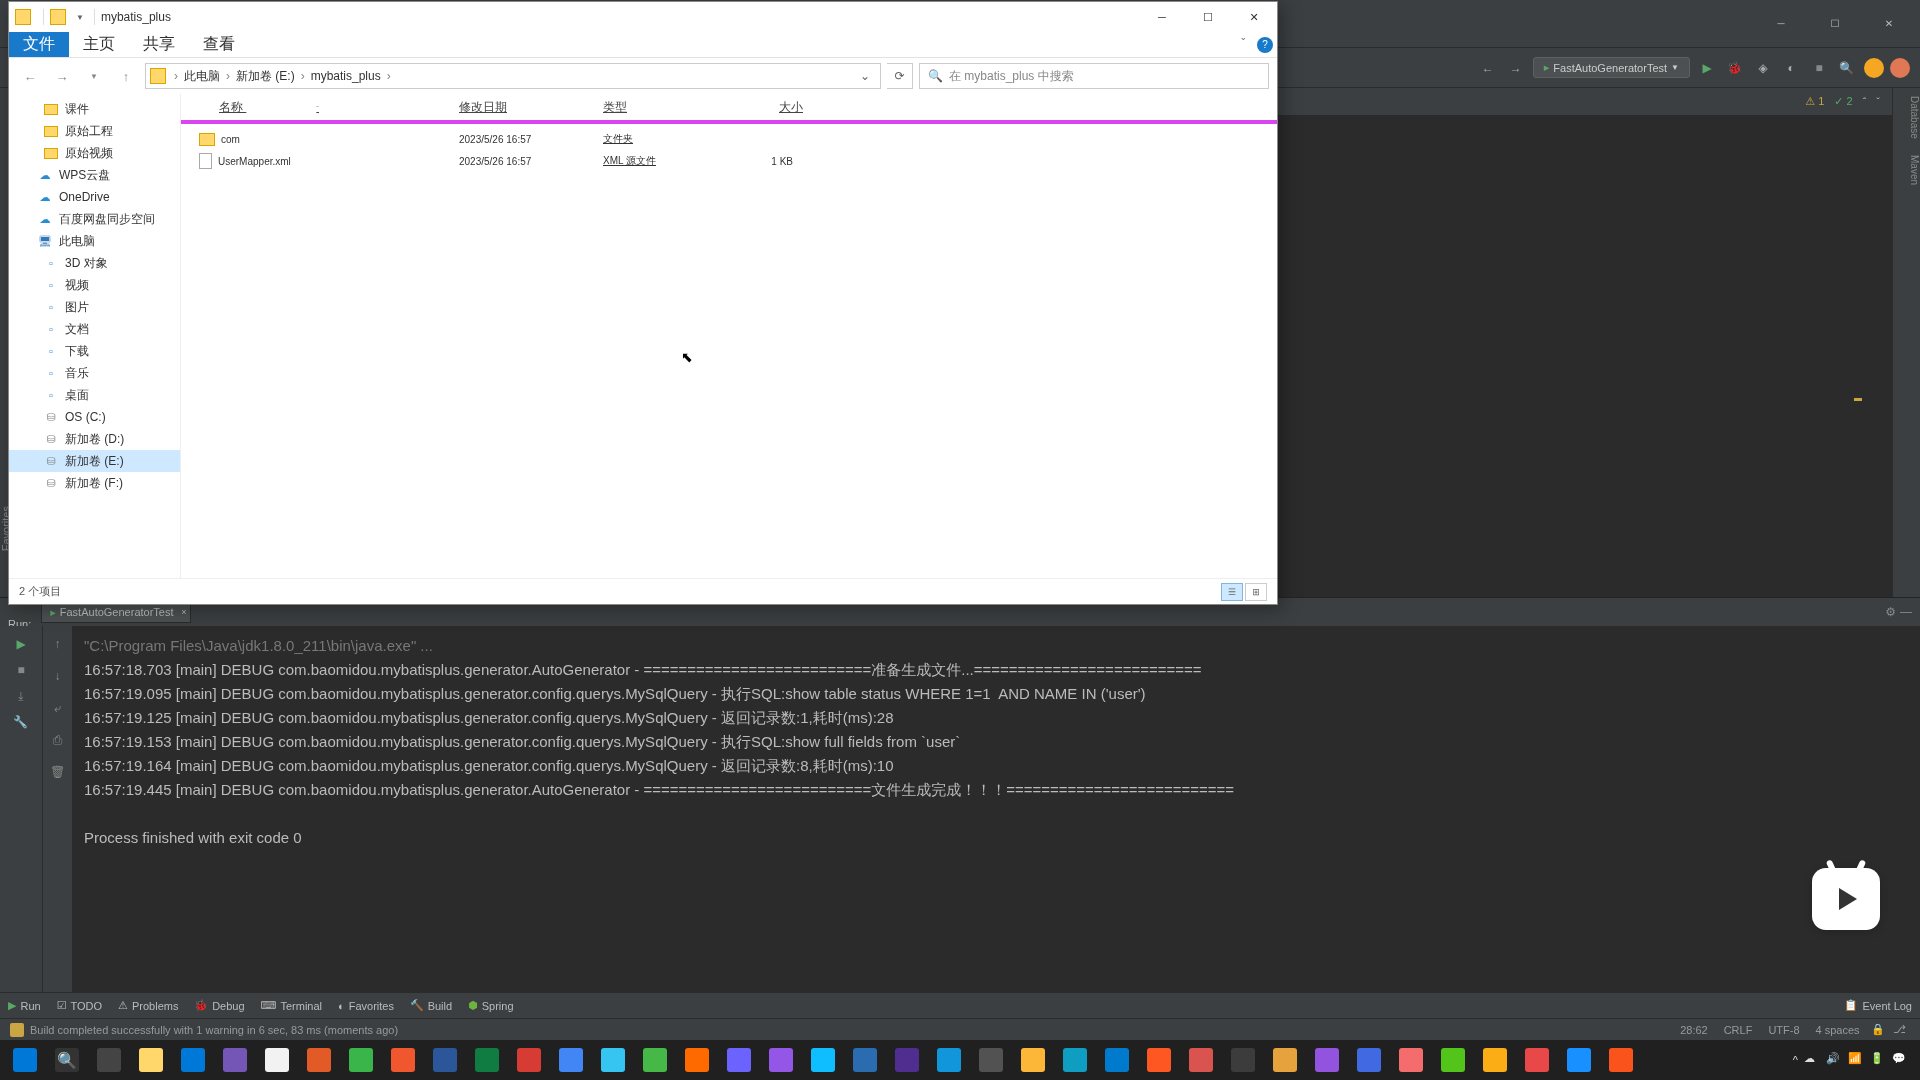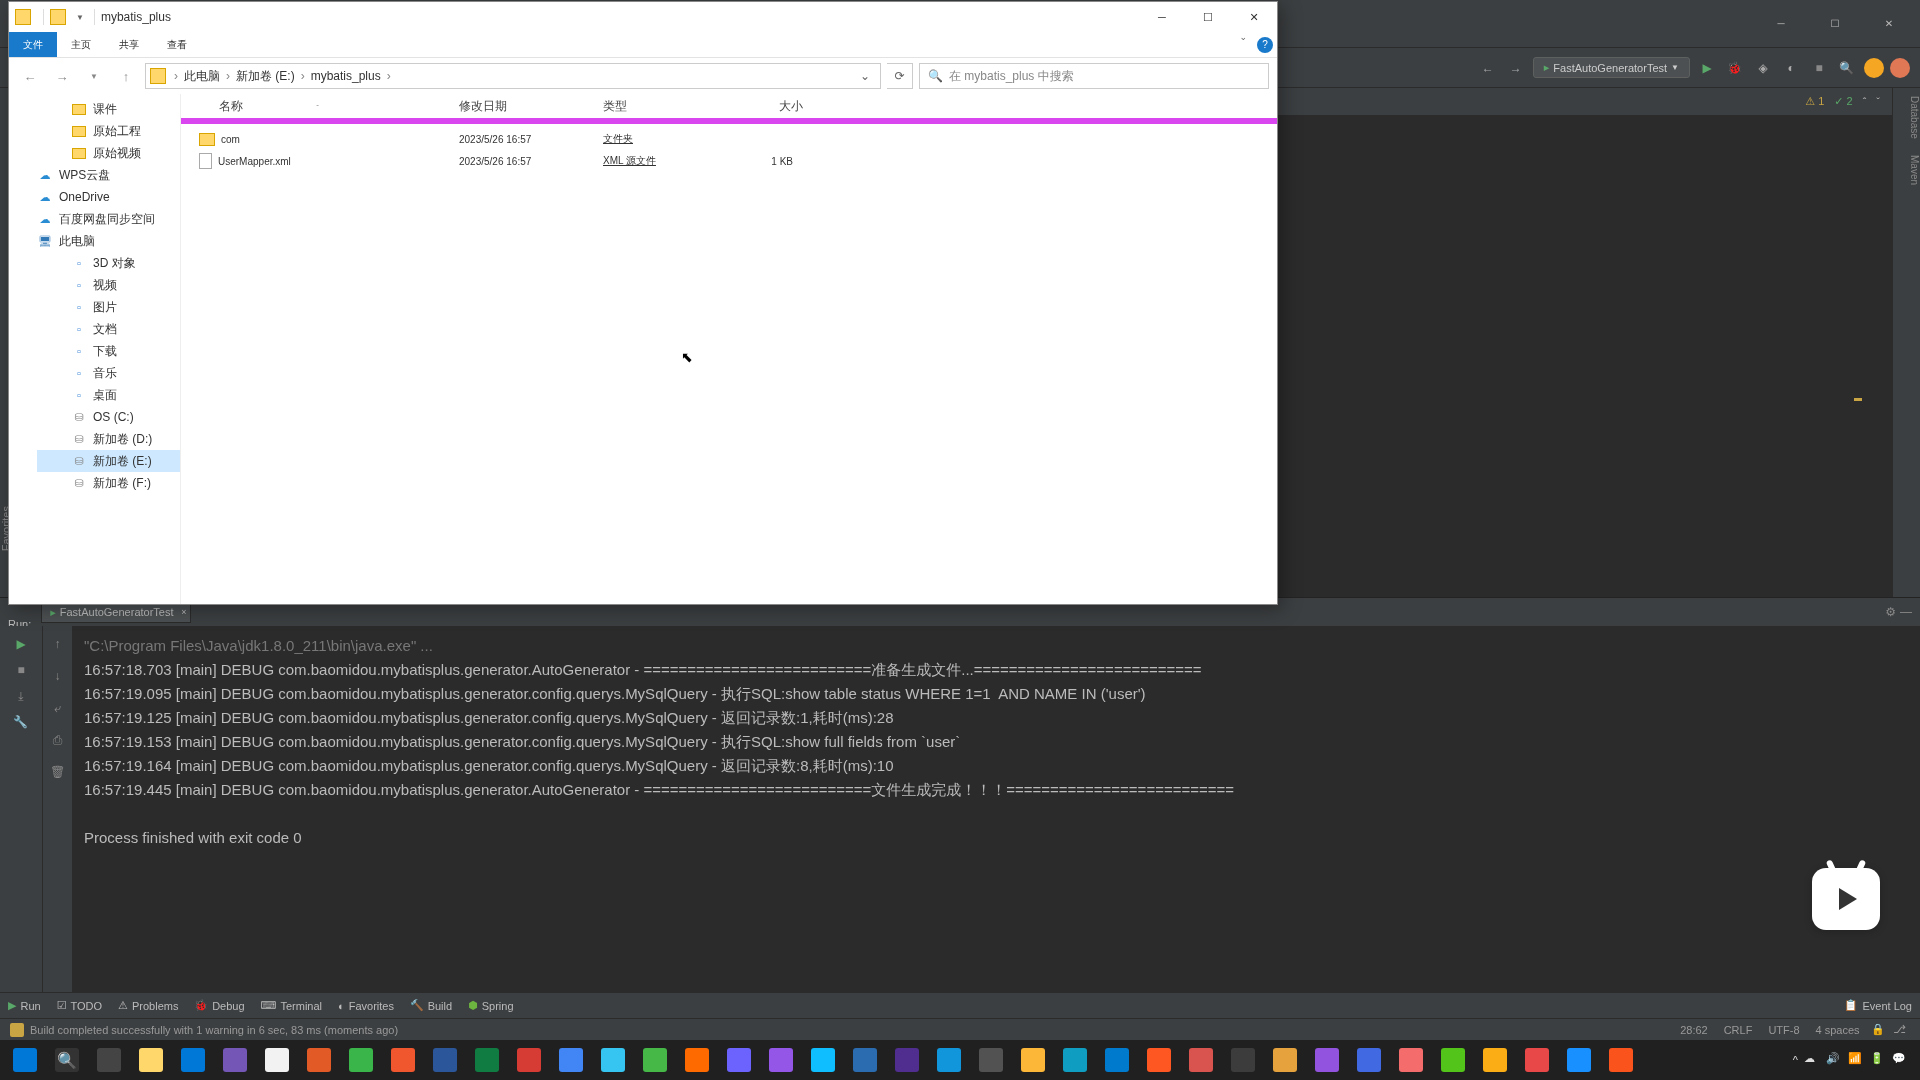--- a/index.html
+++ b/index.html
@@ -66,21 +66,21 @@
 
 .explorer { position: absolute; left: 8px; top: 1px; width: 1270px; height: 604px; background: #fff; border: 1px solid #888; box-shadow: 4px 4px 18px rgba(0,0,0,0.35); display: flex; flex-direction: column; }
 .exp-titlebar { height: 30px; background: #fff; display: flex; align-items: center; padding-left: 6px; }
 .exp-titlebar .ticon { width: 16px; height: 16px; background: #ffd76a; border: 1px solid #d9a500; margin-right: 6px; }
 .exp-titlebar .sep { width: 1px; height: 16px; background: #ddd; margin: 0 6px; }
 .exp-titlebar .wbtns { margin-left: auto; display: flex; }
 .exp-titlebar .wbtn { width: 46px; height: 30px; display: flex; align-items: center; justify-content: center; color: #333; font-size: 11px; }
 .exp-titlebar .title { font-size: 12px; color: #333; }
 
 .exp-ribbon { height: 26px; display: flex; align-items: stretch; border-bottom: 1px solid #e3e3e3; }
-.exp-ribbon .rtab { padding: 0 14px; font-size: 10px; display: flex; align-items: center; color: #333; }
+.exp-ribbon .rtab { padding: 0 14px; font-size: 16px; display: flex; align-items: center; color: #333; }
 .exp-ribbon .rtab.file { background: #1979ca; color: #fff; }
 .exp-ribbon .spacer { flex: 1; }
 .exp-ribbon .qhelp { width: 24px; display: flex; align-items: center; justify-content: center; }
 .exp-ribbon .qhelp .q { width: 16px; height: 16px; background: #1979ca; color: #fff; border-radius: 50%; font-size: 10px; display: flex; align-items: center; justify-content: center; }
 
 .exp-addr { height: 36px; display: flex; align-items: center; padding: 4px 8px; gap: 6px; background: #fff; }
 .exp-addr .nav-btn { width: 26px; height: 26px; display: flex; align-items: center; justify-content: center; color: #888; font-size: 13px; }
 .exp-addr .addr-box { flex: 1; height: 26px; border: 1px solid #ccc; display: flex; align-items: center; padding: 0 4px; font-size: 12px; color: #333; }
 .exp-addr .addr-box .ficon { width: 16px; height: 16px; background: #ffd76a; border: 1px solid #d9a500; margin-right: 6px; }
 .exp-addr .addr-box .crumb { padding: 0 4px; }
@@ -88,30 +88,30 @@
 .exp-addr .addr-box .dd { margin-left: auto; padding: 0 6px; color: #666; }
 .exp-addr .refresh { width: 26px; height: 26px; border: 1px solid #ccc; border-left: none; display: flex; align-items: center; justify-content: center; color: #666; font-size: 12px; }
 .exp-addr .search { width: 350px; height: 26px; border: 1px solid #ccc; display: flex; align-items: center; padding: 0 8px; color: #888; font-size: 12px; gap: 6px; }
 
 .exp-body { flex: 1; display: flex; overflow: hidden; }
 .exp-tree { width: 172px; border-right: 1px solid #eee; overflow-y: auto; font-size: 12px; padding: 4px 0; position: relative; }
 .exp-tree::-webkit-scrollbar { width: 16px; }
 .exp-tree::-webkit-scrollbar-thumb { background: #c2c2c2; }
 .exp-tree::-webkit-scrollbar-track { background: #f0f0f0; }
 .tree-item { padding: 2px 6px 2px 28px; display: flex; align-items: center; gap: 6px; color: #333; height: 22px; }
-.tree-item.depth1 { padding-left: 34px; margin-left: 28px; }
+.tree-item.depth1 { padding-left: 34px; }
 .tree-item.sel { background: #cde8ff; }
 .tree-ico { width: 16px; height: 16px; display: inline-flex; align-items: center; justify-content: center; font-size: 11px; }
 .ti-folder { background: #ffd76a; border: 1px solid #d9a500; width: 14px; height: 11px; }
 .ti-cloud { color: #2a8dd4; }
 .ti-pc { color: #3178b7; }
 .ti-disk { color: #888; }
 
 .exp-list { flex: 1; display: flex; flex-direction: column; }
-.exp-cols { height: 30px; border-bottom: 6px solid #d946ef; display: flex; align-items: center; font-size: 12px; color: #444; padding-left: 18px; }
+.exp-cols { height: 30px; border-bottom: 4px solid #d946ef; display: flex; align-items: center; font-size: 12px; color: #444; padding-left: 18px; text-decoration: underline; }
 .exp-cols .c1 { width: 260px; }
 .exp-cols .c2 { width: 144px; }
 .exp-cols .c3 { width: 120px; }
 .exp-cols .c4 { width: 80px; text-align: right; }
 .exp-rows { flex: 1; padding-top: 4px; position: relative; }
 .exp-row { height: 22px; display: flex; align-items: center; font-size: 10px; color: #333; padding-left: 18px; }
 .exp-row .c1 { width: 260px; display: flex; align-items: center; gap: 6px; }
 .exp-row .fico { width: 16px; height: 13px; background: #ffd76a; border: 1px solid #d9a500; }
 .exp-row .fico.xml { background: #fff; border: 1px solid #aaa; position: relative; height: 16px; width: 13px; }
 .exp-row .c2 { width: 144px; }
@@ -551,17 +551,23 @@
               <span>UserMapper.xml</span>
             </div>
             <div class="c2">2023/5/26 16:57</div>
             <div class="c3">XML 源文件</div>
             <div class="c4">1 KB</div>
           </div>
           <div class="cursor">⬉</div>
       </div>
     </div>
   </div>
+  <div class="exp-status">
+    <span>2 个项目</span>
+    <div class="spacer"></div>
+    <div class="view-btn active">☰</div>
+    <div class="view-btn">⊞</div>
+  </div>
 </div>
 
 <div class="bili">
   <div class="play"></div>
 </div>
 
 </body></html>

